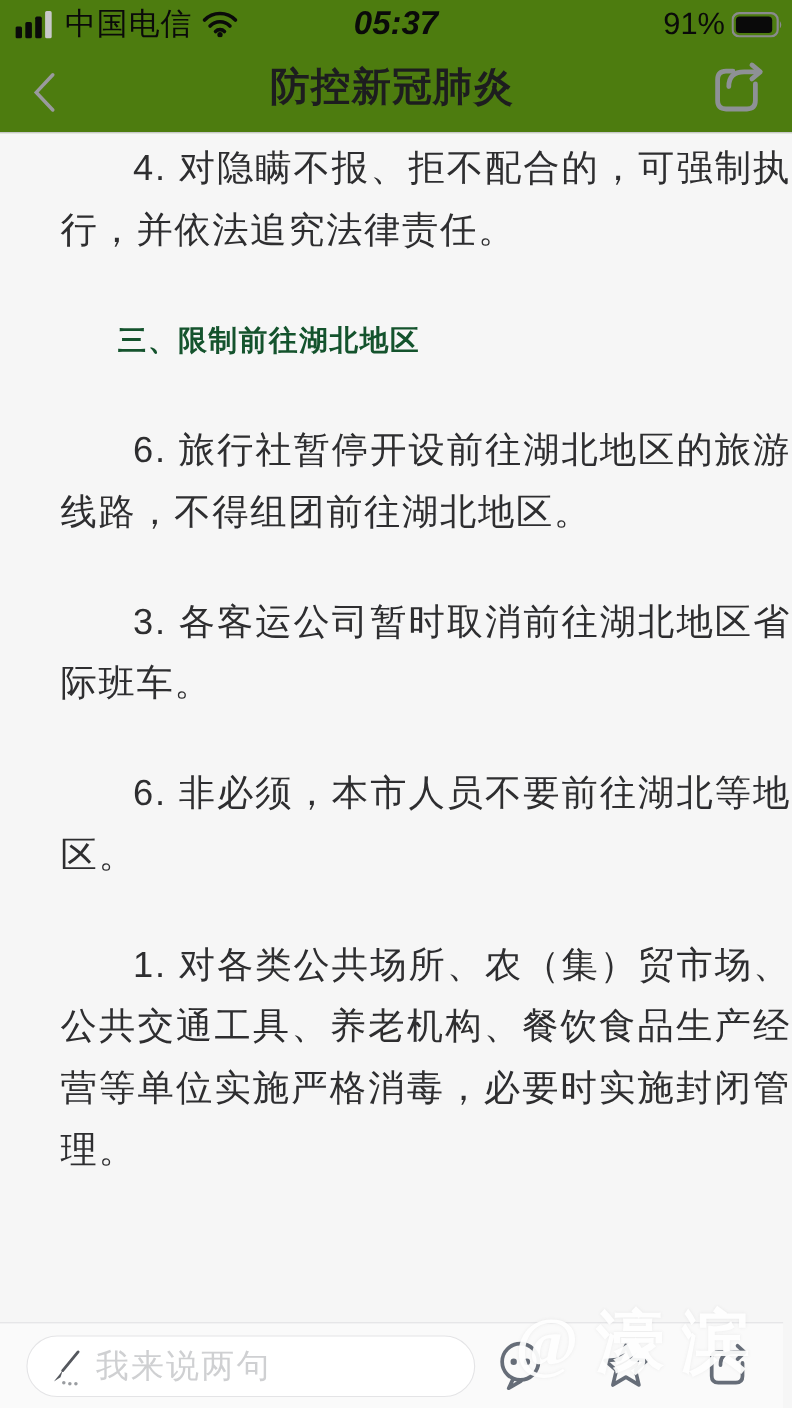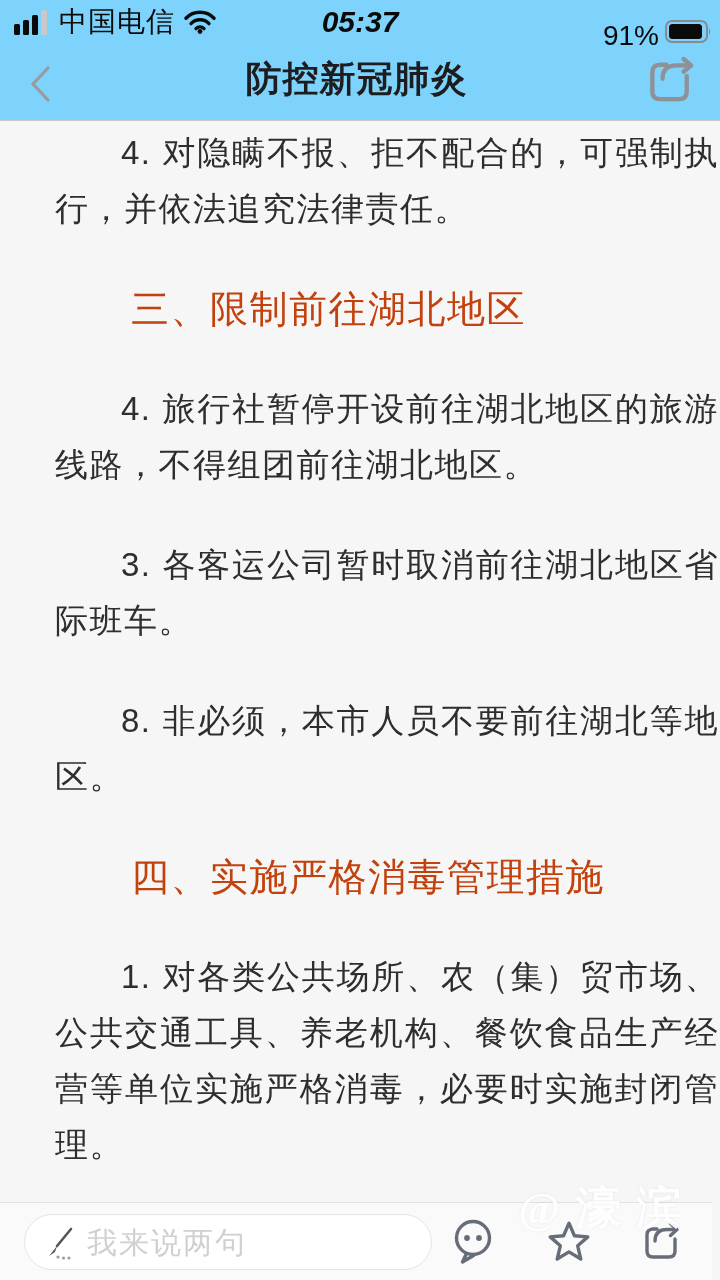--- a/index.html
+++ b/index.html
@@ -1,42 +1,42 @@
 <!DOCTYPE html>
 <html><head>
 <meta charset="utf-8">
 <style>
   html,body{margin:0;padding:0;}
   body{font-family:"Liberation Sans","DejaVu Sans",sans-serif;}
   .screen{position:relative;width:720px;height:1280px;background:#f6f6f6;overflow:hidden;}
 
   
-  .header{position:absolute;top:0;left:0;width:720px;height:121px;background:#7dd3fc;border-bottom:1px solid #c8c8ca;box-sizing:border-box;z-index:3;}
+  .header{position:absolute;top:0;left:0;width:720px;height:121px;background:#4d7c0f;border-bottom:1px solid #c8c8ca;box-sizing:border-box;z-index:3;}
   .statusbar{position:relative;height:44px;display:flex;align-items:center;}
   .sb-left{display:flex;align-items:center;gap:9px;padding-left:14px;}
   .carrier{font-size:28px;color:#0a0a0a;font-weight:500;letter-spacing:1px;}
   .clock{position:absolute;left:0;right:0;text-align:center;font-size:30px;font-weight:600;color:#0a0a0a;font-style:italic;}
-  .sb-right{position:absolute;right:8px;top:0;height:44px;display:flex;gap:6px;margin-top:20px;}
+  .sb-right{position:absolute;right:8px;top:0;height:44px;display:flex;align-items:center;gap:6px;}
   .batt-pct{font-size:28px;color:#0a0a0a;}
 
   .navbar{position:relative;height:76px;}
   .back-btn{position:absolute;left:26px;top:18px;width:30px;height:44px;cursor:pointer;}
   .nav-title{position:absolute;left:113px;right:120px;top:0;height:70px;display:flex;align-items:center;justify-content:center;
     font-size:36px;font-weight:600;color:#1d1d1f;letter-spacing:1px;}
   .nav-share{position:absolute;right:18px;top:10px;width:56px;height:52px;cursor:pointer;}
 
   
   .content{position:absolute;top:121px;left:0;width:720px;bottom:78px;padding:0 28px;box-sizing:border-box;overflow:hidden;margin-left:27px;}
   .para,.heading{font-size:33px;letter-spacing:1.5px;line-height:56px;text-indent:2em;text-align:justify;margin:44px 0;}
   .para{color:#2e2e30;font-weight:400;}
-  .heading{color:#c2410c;font-weight:400;font-size:38px;}
+  .heading{color:#14532d;font-weight:700;font-size:26px;}
   .content > :first-child{margin-top:4px;}
 
   
-  .watermark{position:absolute;top:1178px;right:22px;z-index:6;font-size:45px;font-weight:700;
+  .watermark{position:absolute;top:1178px;right:22px;z-index:6;font-size:62px;font-weight:700;
     color:rgba(255,255,255,0.93);letter-spacing:16px;text-shadow:0 0 3px rgba(120,120,120,0.12);
     font-family:"Liberation Serif","DejaVu Serif",serif;pointer-events:none;}
 
   
   .toolbar{position:absolute;left:0;bottom:0;width:712px;height:78px;background:#fafafa;border-top:1px solid #e2e2e4;box-sizing:border-box;
     display:flex;align-items:center;padding:0 0 0 24px;z-index:4;}
   .comment-pill{position:relative;width:408px;height:56px;background:#ffffff;border:1px solid #e4e4e6;border-radius:28px;box-sizing:border-box;}
   .pill-pen{position:absolute;left:18px;top:11px;}
   .pill-input{position:absolute;left:60px;top:1px;width:330px;height:52px;border:none;outline:none;background:transparent;
     font-size:30px;color:#333;font-family:inherit;}
@@ -88,24 +88,23 @@
         <path d="M16 8 H11 Q5 8 5 14 V29 Q5 35 11 35 H26 Q32 35 32 29 V17" fill="none" stroke="#8e9196" stroke-width="3.4" stroke-linecap="round" stroke-linejoin="round"></path>
         <path d="M13 19 Q13 8.5 24 8.5 L34 8.5" fill="none" stroke="#8e9196" stroke-width="3.4" stroke-linecap="round"></path>
         <path d="M29.5 3.5 L35.5 8.5 L29.5 13.5" fill="none" stroke="#8e9196" stroke-width="3.4" stroke-linecap="round" stroke-linejoin="round"></path>
       </svg>
     </div>
   </div>
 
   <div class="content">
     <p class="para">4. 对隐瞒不报、拒不配合的，可强制执行，并依法追究法律责任。</p>
     <h2 class="heading">三、限制前往湖北地区</h2>
-    <p class="para">4. 旅行社暂停开设前往湖北地区的旅游线路，不得组团前往湖北地区。</p>
+    <p class="para">6. 旅行社暂停开设前往湖北地区的旅游线路，不得组团前往湖北地区。</p>
     <p class="para">3. 各客运公司暂时取消前往湖北地区省际班车。</p>
-    <p class="para">8. 非必须，本市人员不要前往湖北等地区。</p>
-    <h2 class="heading">四、实施严格消毒管理措施</h2>
+    <p class="para">6. 非必须，本市人员不要前往湖北等地区。</p>
     <p class="para">1. 对各类公共场所、农（集）贸市场、公共交通工具、养老机构、餐饮食品生产经营等单位实施严格消毒，必要时实施封闭管理。</p>
   </div>
 
   <div class="watermark">@濠滨</div>
 
   <div class="toolbar">
     <div class="comment-pill">
       <svg class="pill-pen" width="36" height="36" viewBox="0 0 36 36">
         <path d="M28 3 L14 20" fill="none" stroke="#55585e" stroke-width="2.6" stroke-linecap="round"></path>
         <path d="M14 20 L6 30 L12 26 Z" fill="#55585e"></path>

